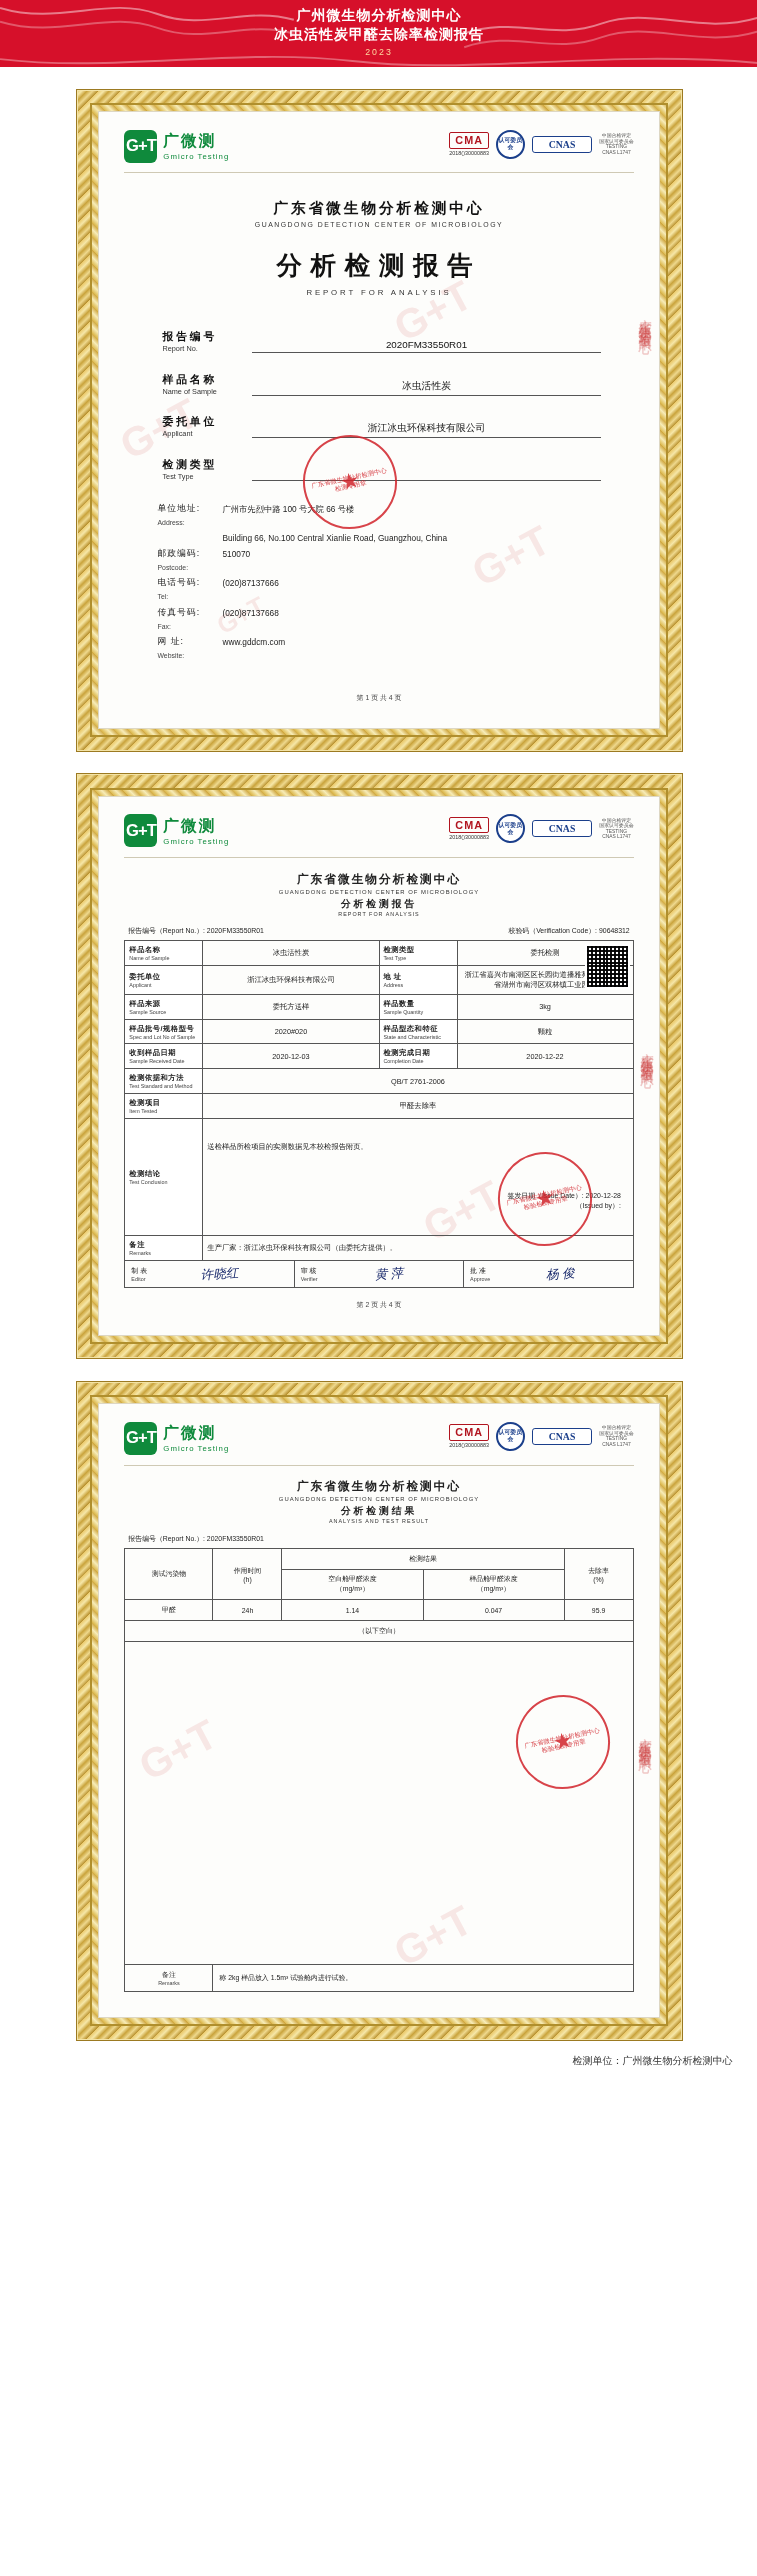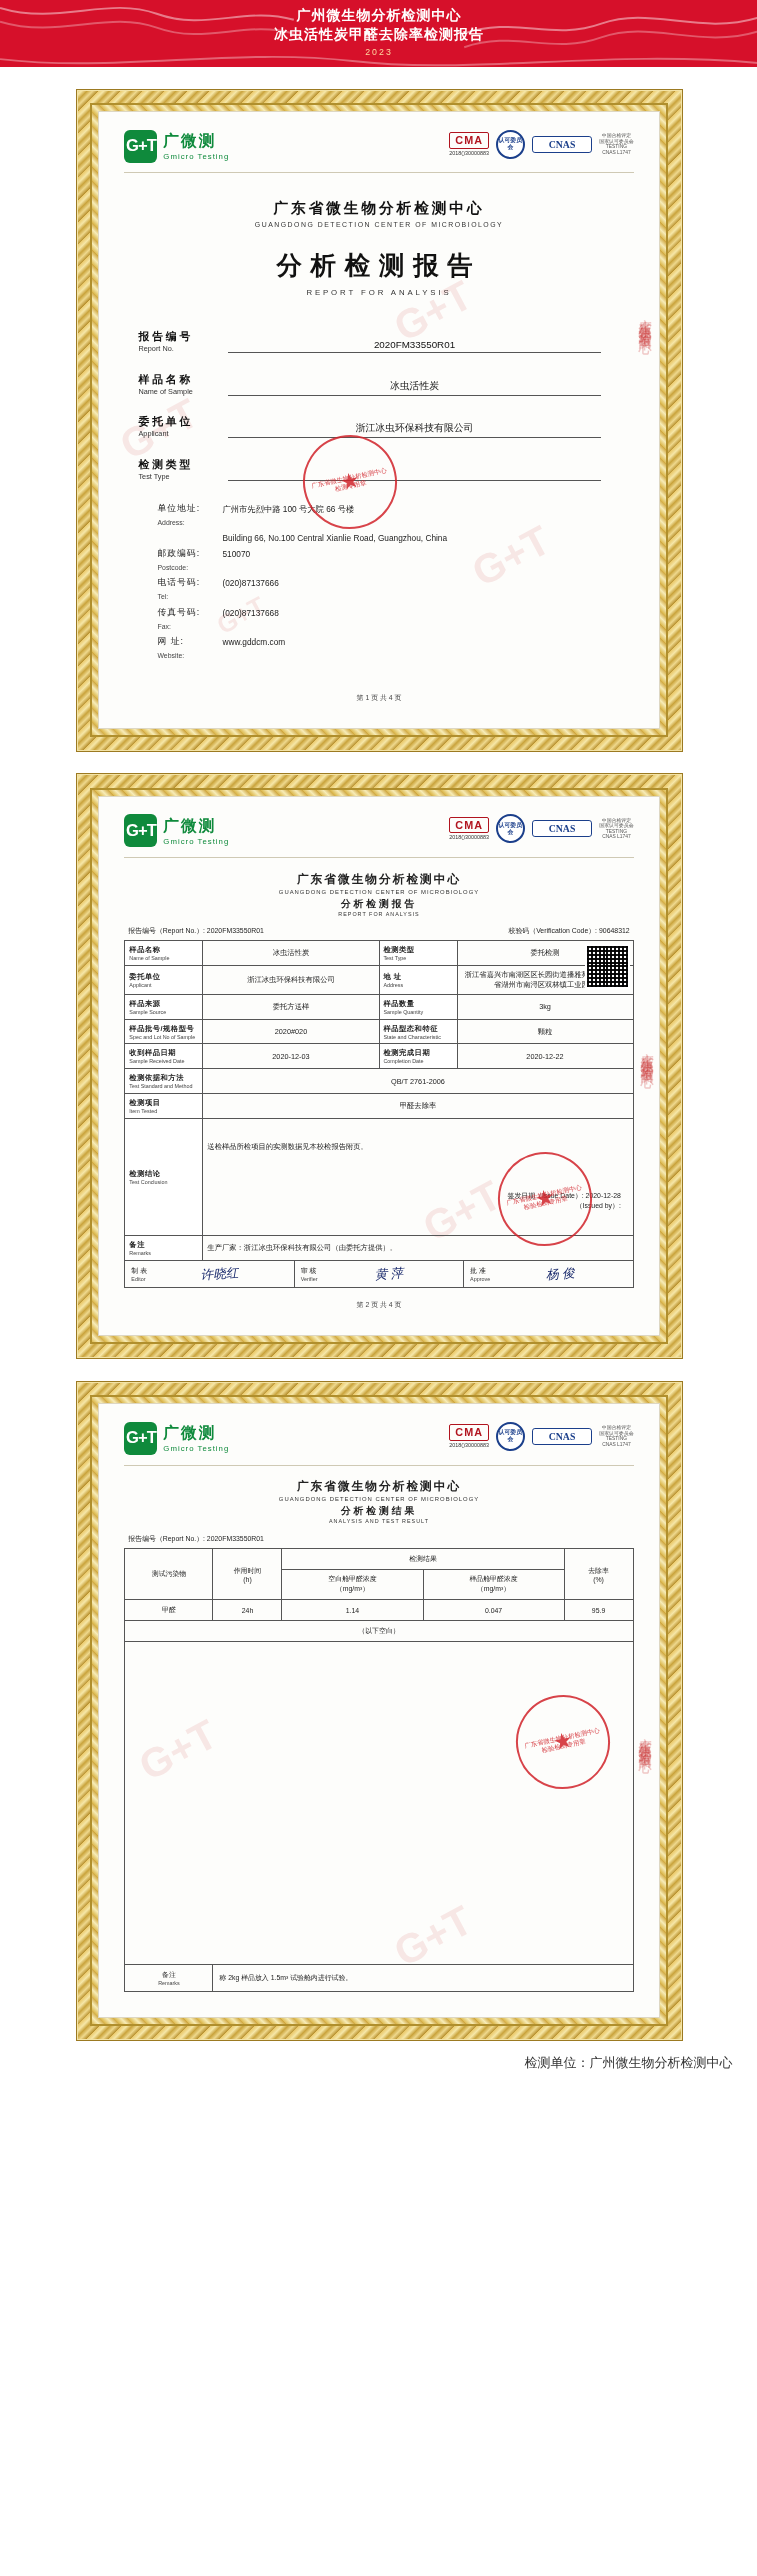--- a/index.html
+++ b/index.html
@@ -127,21 +127,21 @@
     font-size:9.8px;font-weight:bold;color:#1b3f8b;font-family:"Liberation Serif",serif;
   }
   .cnas-note { font-size:4.9px; color:#555; line-height:1.1; }
   .hdr-rule { border:0;border-top:1px solid #cfc9b4;margin:9.8px 0 0 0; }
   
   .org-cn { text-align:center; font-size:14.7px; font-weight:bold; letter-spacing:2.9px; margin-top:25.4px; color:#111;}
   .org-en { text-align:center; font-size:6.9px; letter-spacing:1.5px; color:#333; margin-top:2.9px;}
   .doc-title-cn { text-align:center; font-size:25.4px; font-weight:bold; letter-spacing:8.8px; margin-top:21.5px; color:#111;}
   .doc-title-en { text-align:center; font-size:7.8px; letter-spacing:2.9px; color:#333; margin-top:4.9px;}
   
-  .fields { margin:33px 33px 0 14px; position:relative; z-index:2;}
+  .fields { margin:33px 33px 0 38px; position:relative; z-index:2;}
   .frow { display:flex; align-items:flex-end; margin-bottom:19.6px; }
   .flabel { width:90px; flex:none; }
   .flabel .cn { font-size:10.8px; letter-spacing:2.9px; font-weight:bold; color:#111;}
   .flabel .en { font-size:7.3px; color:#333; }
   .fline { flex:1; border-bottom:1px solid #555; text-align:center; font-size:9.8px; padding-bottom:2px; color:#111;}
   
   .contact { margin:20px 33px 0 33px; position:relative; z-index:2;}
   .crow { display:flex; font-size:8.3px; line-height:14.7px; }
   .ckey { width:65px; flex:none; }
   .ckey .cn { font-size:8.8px; letter-spacing:1px;}
@@ -196,21 +196,21 @@
   .qr {
     width:45px;height:45px;
     background:
       repeating-linear-gradient(0deg,#111 0 2px,#fff 2px 3.9px),
       repeating-linear-gradient(90deg,#111 0 2px,#fff 2px 3.9px);
     background-blend-mode:multiply;
     border:2px solid #fff;
   }
   .footer-note {
     text-align:right;
-    font-size:13px;
+    font-size:10px;
     color:#333;
     padding:13.7px 25.4px 17.6px 0;
   }
   .spacer { height:21.5px; }
 </style>
 </head>
 <body>
 
 <div class="banner">
   <svg class="wave" viewBox="0 0 774 68" preserveAspectRatio="none">

